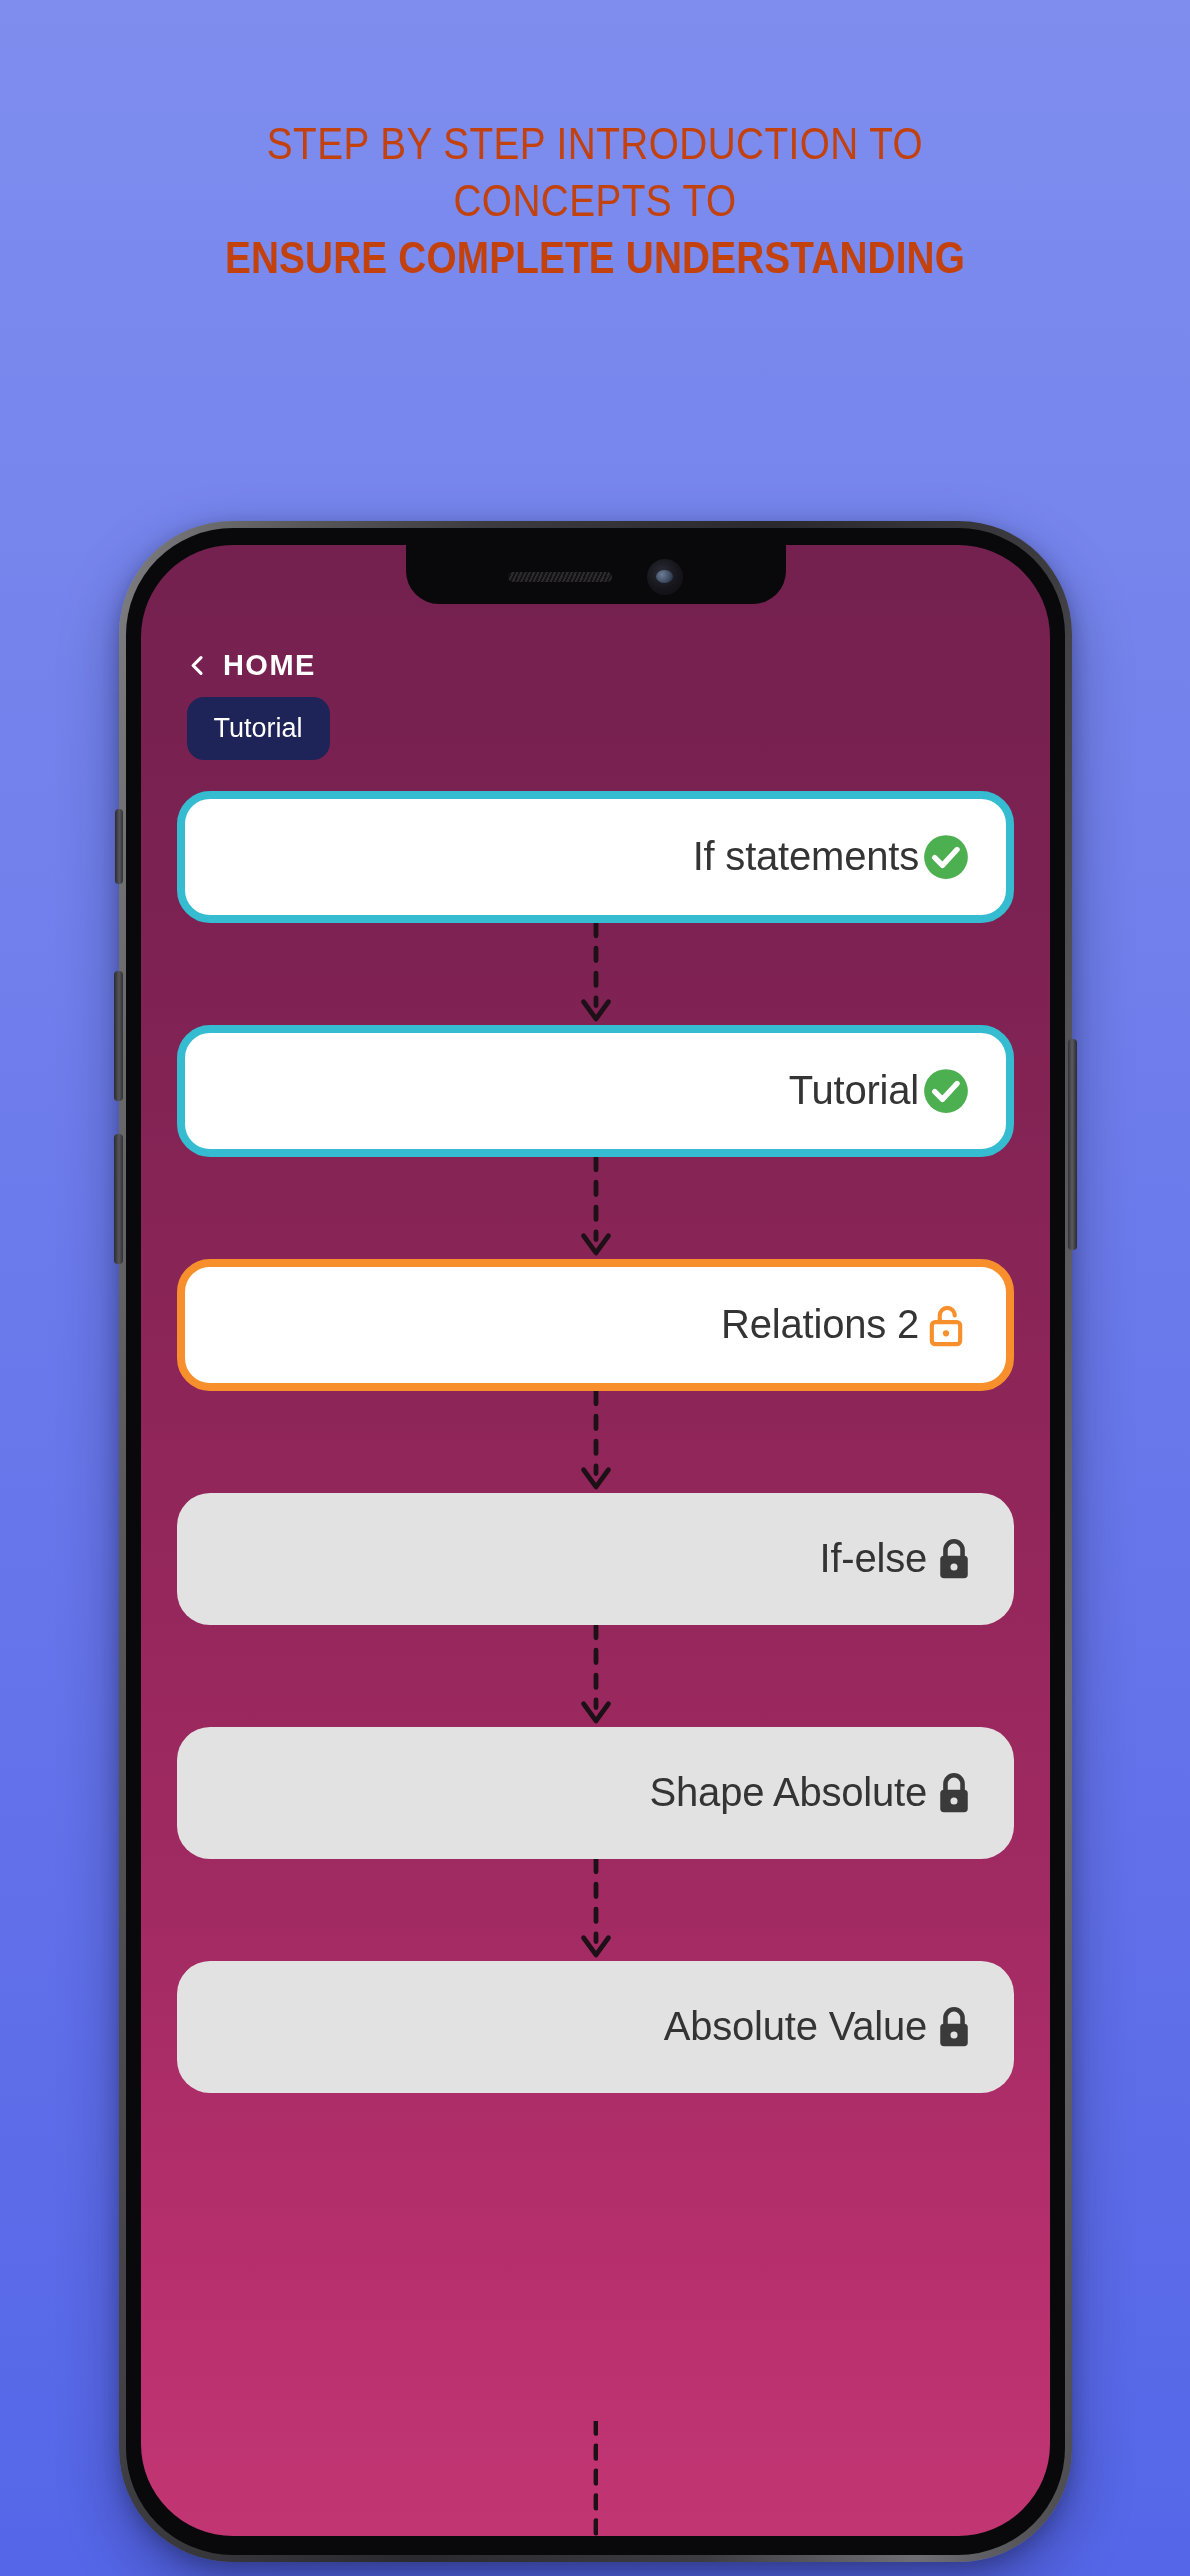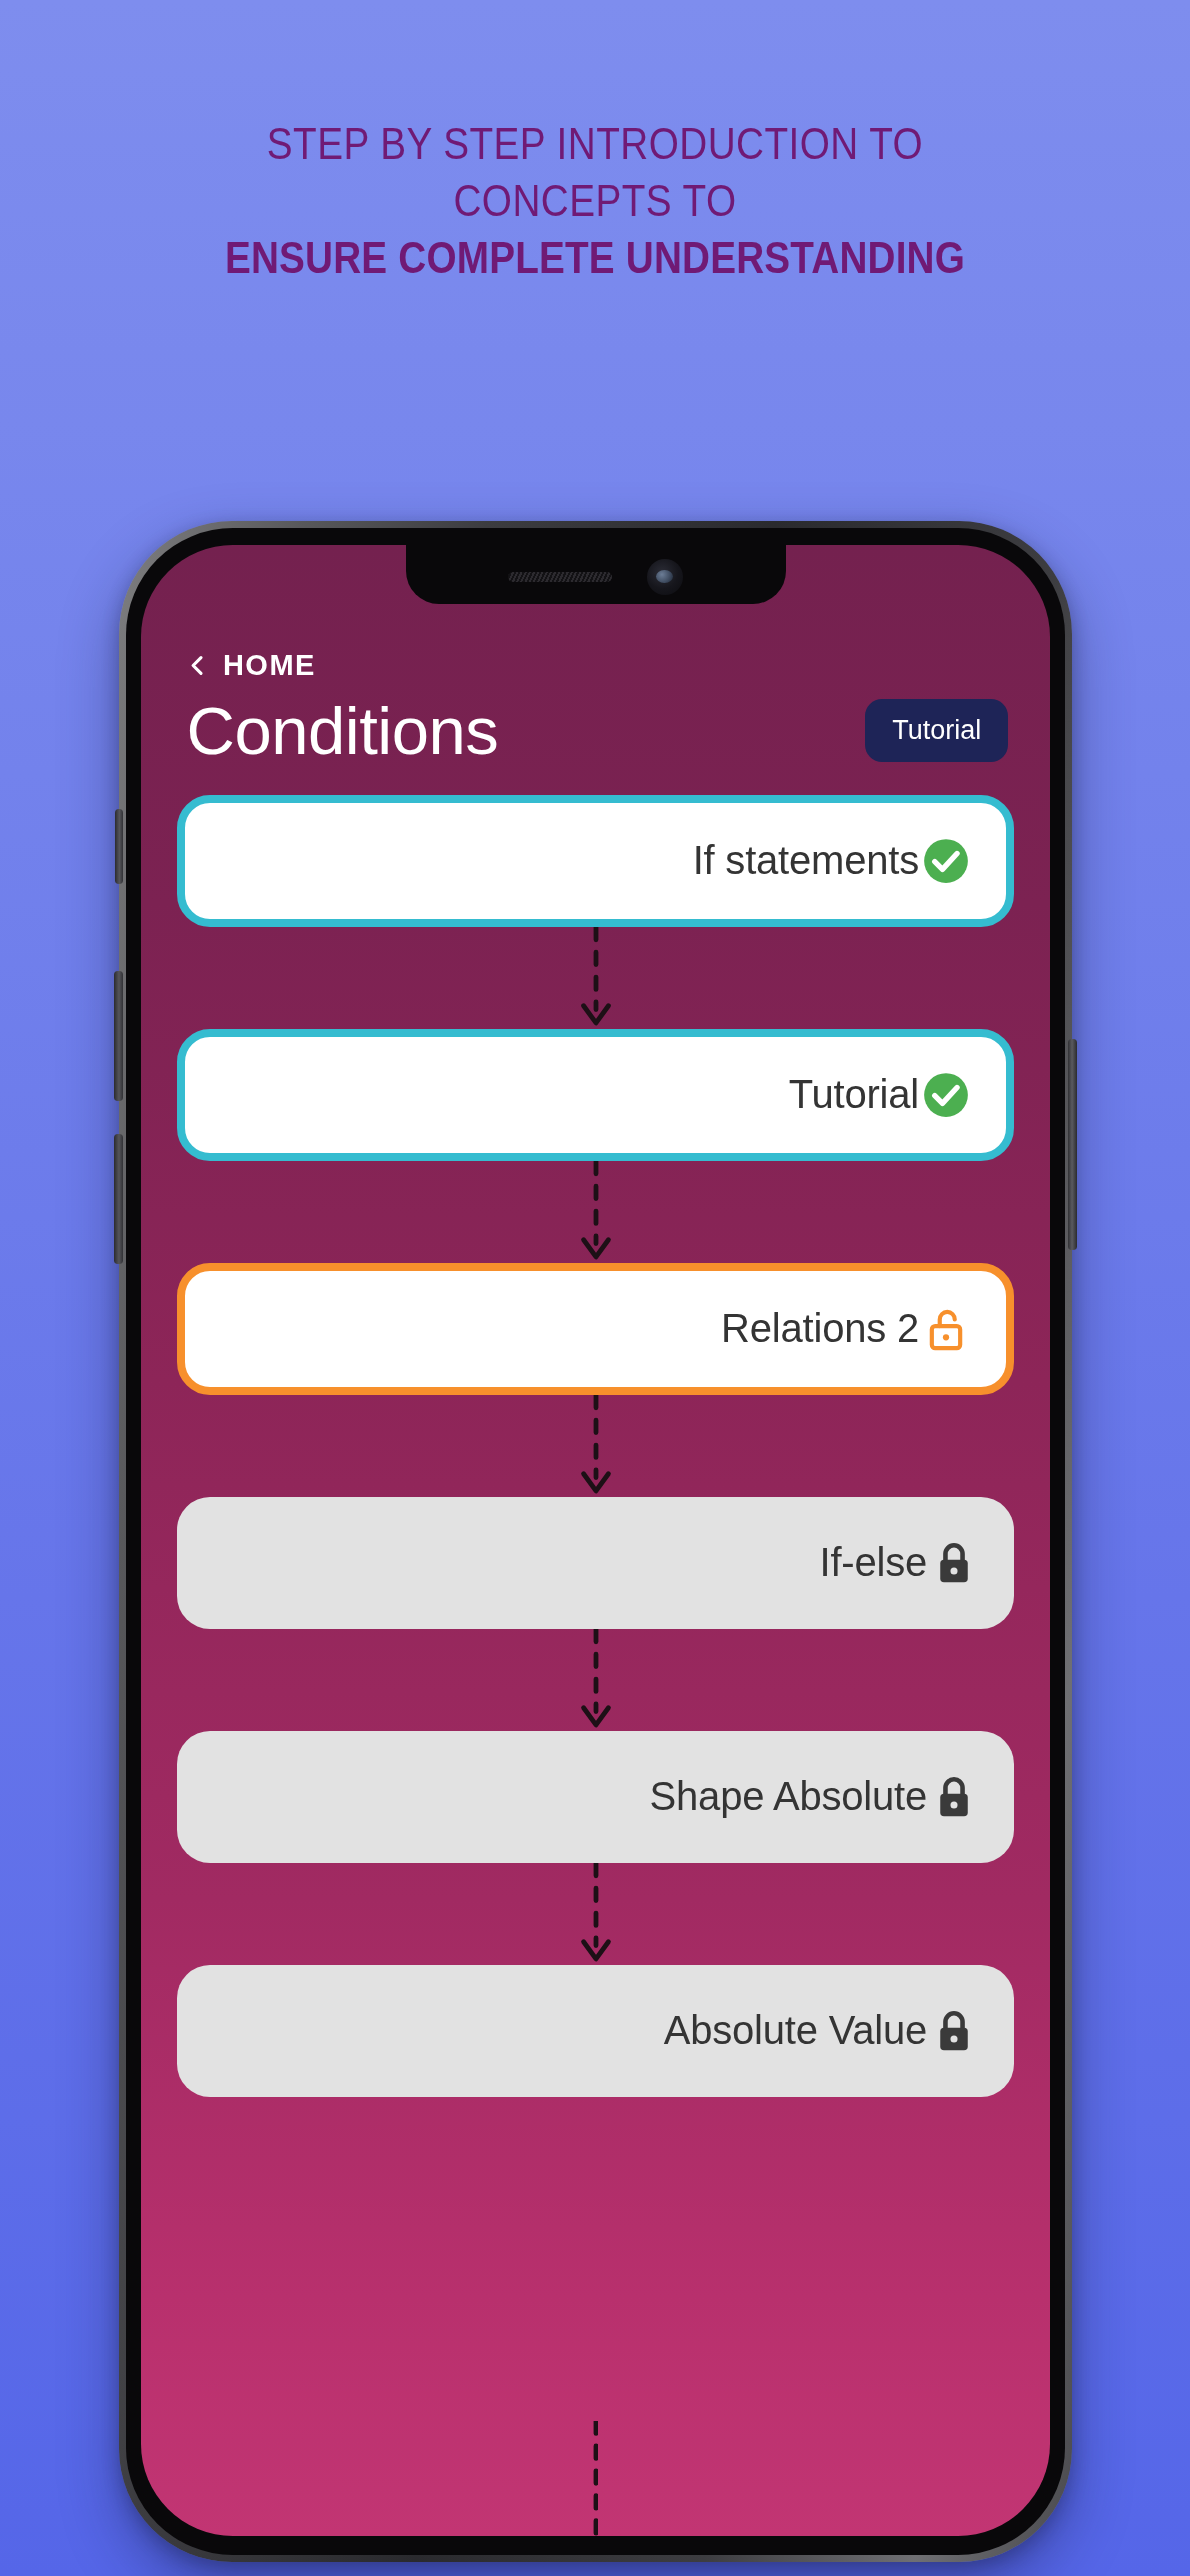--- a/index.html
+++ b/index.html
@@ -17,21 +17,21 @@
     position: relative;
   }
 
   
   .promo {
     position: absolute;
     top: 115px;
     left: 0;
     width: 1190px;
     text-align: center;
-    color: #701a75;
+    color: #c2410c;
     line-height: 1.30;
     letter-spacing: 0.5px;
   }
   .promo-line {
     display: block;
     font-size: 44px;
     font-weight: 300;
     font-stretch: condensed;
     text-transform: uppercase;
     transform: scaleX(0.88);
@@ -269,21 +269,20 @@
       <div class="app">
 
         <div class="backnav">
           <svg class="chevron-left" viewBox="0 0 24 24" fill="none">
             <path d="M16 3 L7 12 L16 21" stroke="#ffffff" stroke-width="3.6" stroke-linecap="round" stroke-linejoin="round"></path>
           </svg>
           <span class="backnav-label">HOME</span>
         </div>
 
         <div class="titlerow">
-          <h1 class="page-title">Conditions</h1>
           <button class="tutorial-btn">Tutorial</button>
         </div>
 
         <div class="lesson-list" id="lesson-list">
             <div class="lesson-block">
               <div class="card done">
                 <span class="card-label">If statements</span>
                 <span class="icon-slot">
                   <svg viewBox="0 0 24 24" width="50" height="50">
                     <circle cx="12" cy="12" r="10.5" fill="#4caf50"></circle>

